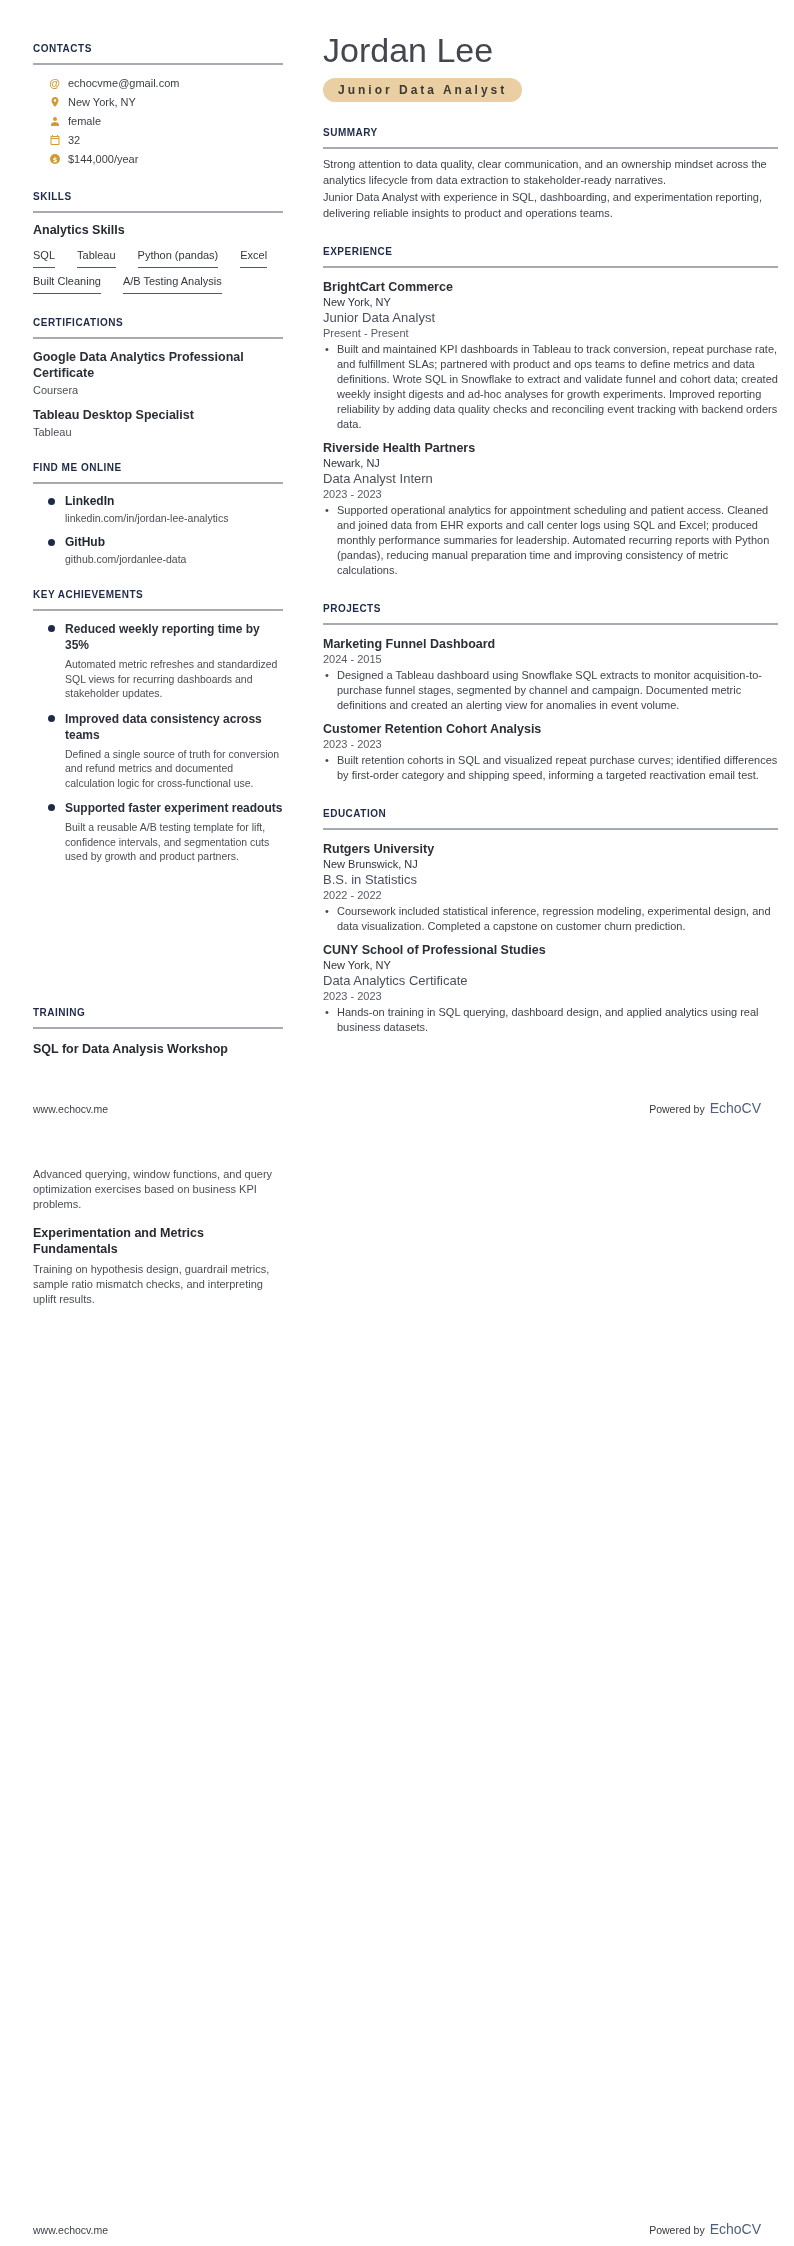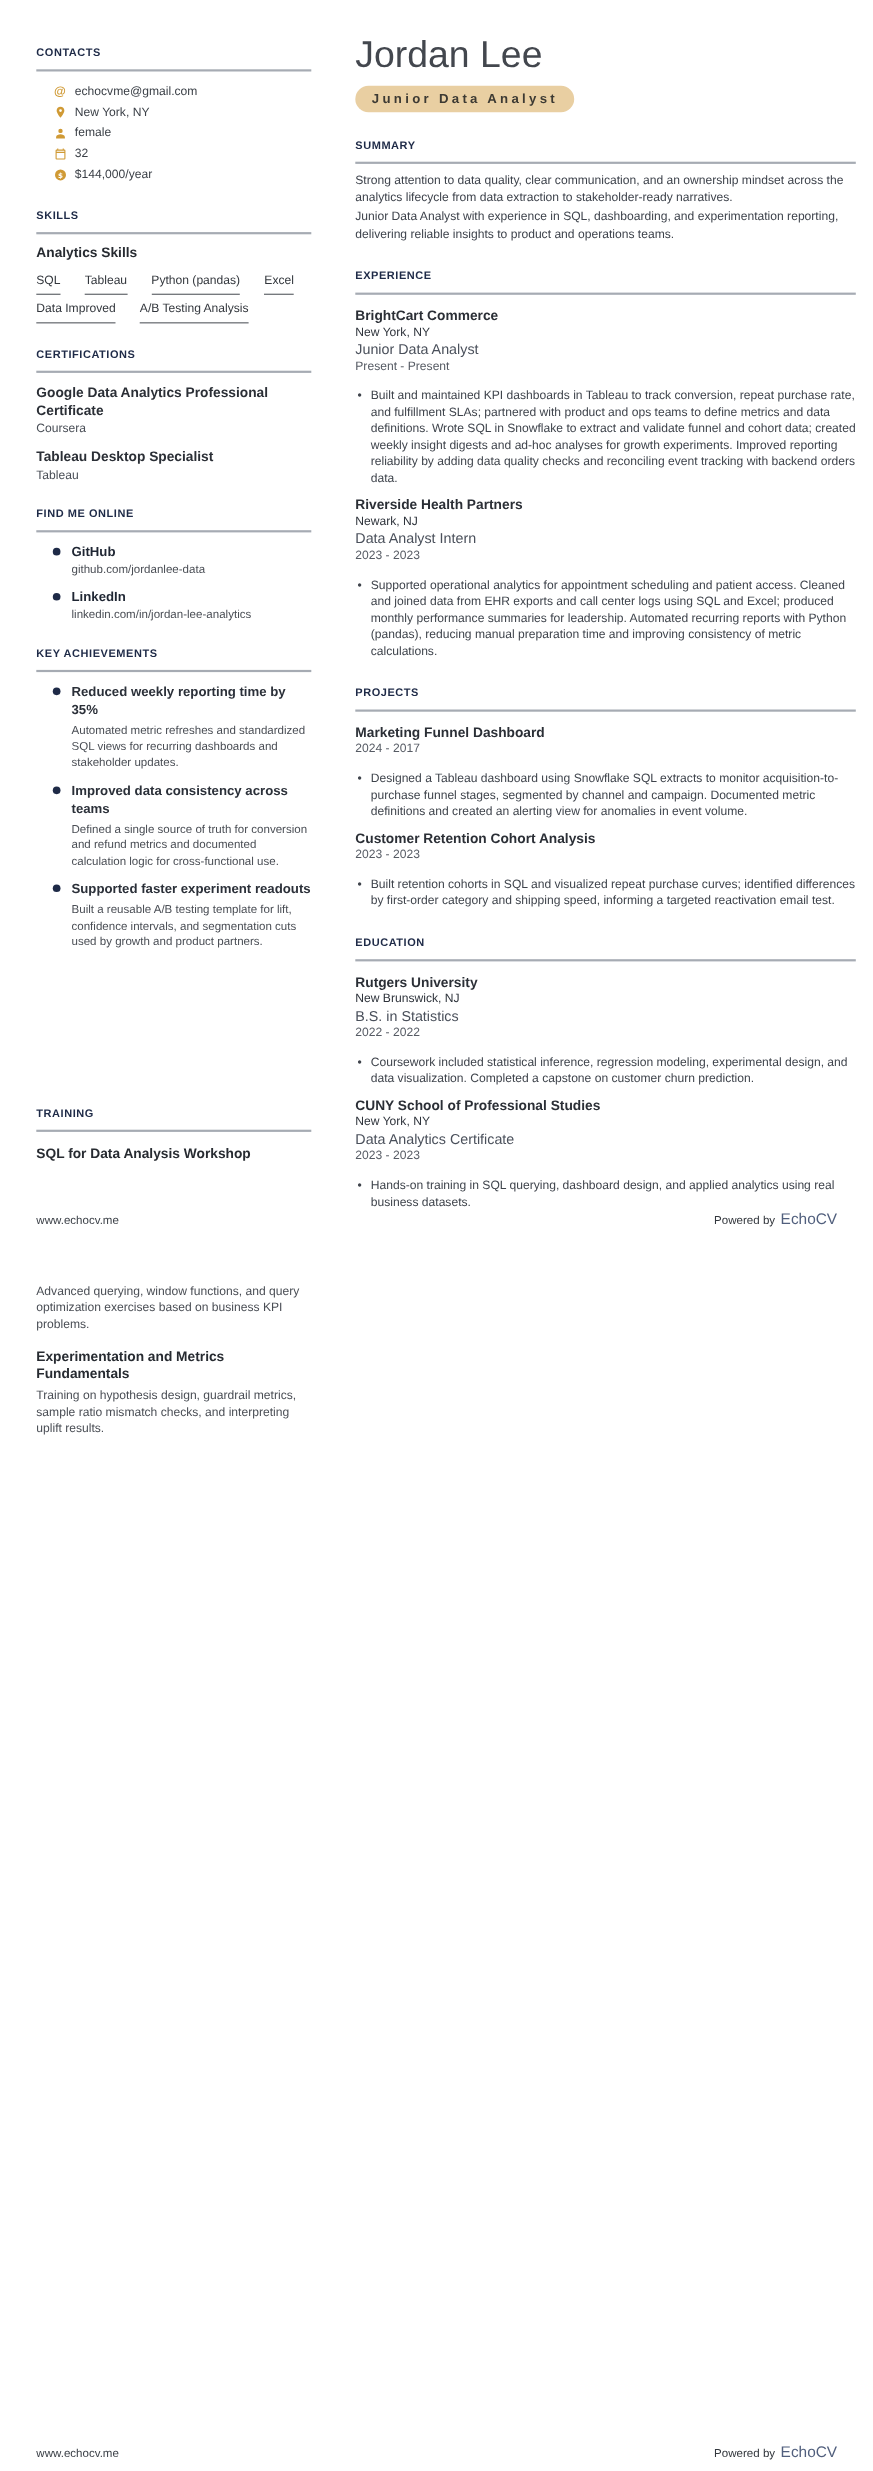--- a/index.html
+++ b/index.html
@@ -52,21 +52,21 @@
   .body-block{margin-top:8px;}
 
   
   .entry{margin-top:11px;}
   .entry + .entry{margin-top:8px;}
   .erow{display:flex;justify-content:flex-end;align-items:flex-start;flex-direction:column;}
   .etitle{font-size:12.5px;font-weight:bold;color:#2b2f36;line-height:16px;}
   .eloc{font-size:11px;color:#2f343c;line-height:14px;text-align:right;flex:0 0 auto;max-width:110px;}
   .erole{font-size:13px;color:#4a505b;line-height:16px;}
   .edate{font-size:11px;color:#565b64;line-height:15px;text-align:right;flex:0 0 auto;white-space:nowrap;}
-  .bullets{margin-top:12px;}
+  .bullets{margin-top:1px;}
   .b{display:flex;gap:6px;font-size:11px;color:#3f444c;line-height:15px;}
   .b::before{content:"•";flex:0 0 8px;text-align:center;color:#3f444c;}
 
   
   .footer{position:absolute;left:33px;right:33px;display:flex;justify-content:space-between;align-items:baseline;}
   .footer-1{top:1100px;}
   .footer-2{top:2221px;}
   .f-url{font-size:10.5px;color:#3a3f46;}
   .f-right{display:flex;align-items:baseline;gap:5px;}
   .f-pow{font-size:10.5px;color:#33373d;}
@@ -130,21 +130,21 @@
 
     <div class="sec">
       <div class="sec-h">SKILLS</div>
       <div class="sec-rule"></div>
       <div class="group-title">Analytics Skills</div>
       <div class="skill-list">
         <span class="skill">SQL</span>
         <span class="skill">Tableau</span>
         <span class="skill">Python (pandas)</span>
         <span class="skill">Excel</span>
-        <span class="skill">Data Improved</span>
+        <span class="skill">Built Cleaning</span>
         <span class="skill">A/B Testing Analysis</span>
       </div>
     </div>
 
     <div class="sec">
       <div class="sec-h">CERTIFICATIONS</div>
       <div class="sec-rule"></div>
       <div class="cert">
         <div class="cert-title">Google Data Analytics Professional Certificate</div>
         <div class="cert-issuer">Coursera</div>
@@ -154,29 +154,29 @@
         <div class="cert-issuer">Tableau</div>
       </div>
     </div>
 
     <div class="sec">
       <div class="sec-h">FIND ME ONLINE</div>
       <div class="sec-rule"></div>
       <div class="dot-item">
         <span class="dot"></span>
         <span>
+          <div class="link-label">LinkedIn</div>
+          <div class="link-url">linkedin.com/in/jordan-lee-analytics</div>
+        </span>
+      </div>
+      <div class="dot-item">
+        <span class="dot"></span>
+        <span>
           <div class="link-label">GitHub</div>
           <div class="link-url">github.com/jordanlee-data</div>
-        </span>
-      </div>
-      <div class="dot-item">
-        <span class="dot"></span>
-        <span>
-          <div class="link-label">LinkedIn</div>
-          <div class="link-url">linkedin.com/in/jordan-lee-analytics</div>
         </span>
       </div>
     </div>
 
     <div class="sec">
       <div class="sec-h">KEY ACHIEVEMENTS</div>
       <div class="sec-rule"></div>
       <div class="dot-item">
         <span class="dot"></span>
         <span>
@@ -261,21 +261,21 @@
     </div>
 
     
     <div class="sec" style="margin-top:22px;">
       <div class="sec-h">PROJECTS</div>
       <div class="sec-rule"></div>
 
       <div class="entry">
         <div class="erow">
           <div class="etitle">Marketing Funnel Dashboard</div>
-          <div class="edate">2024 - 2017</div>
+          <div class="edate">2024 - 2015</div>
         </div>
         <div class="bullets">
           <div class="b">
               <span>Designed a Tableau dashboard using Snowflake SQL extracts to monitor acquisition-to-purchase funnel stages, segmented by channel and campaign. Documented metric definitions and created an alerting view for anomalies in event volume.</span>
             </div>
         </div>
       </div>
 
       <div class="entry">
         <div class="erow">

